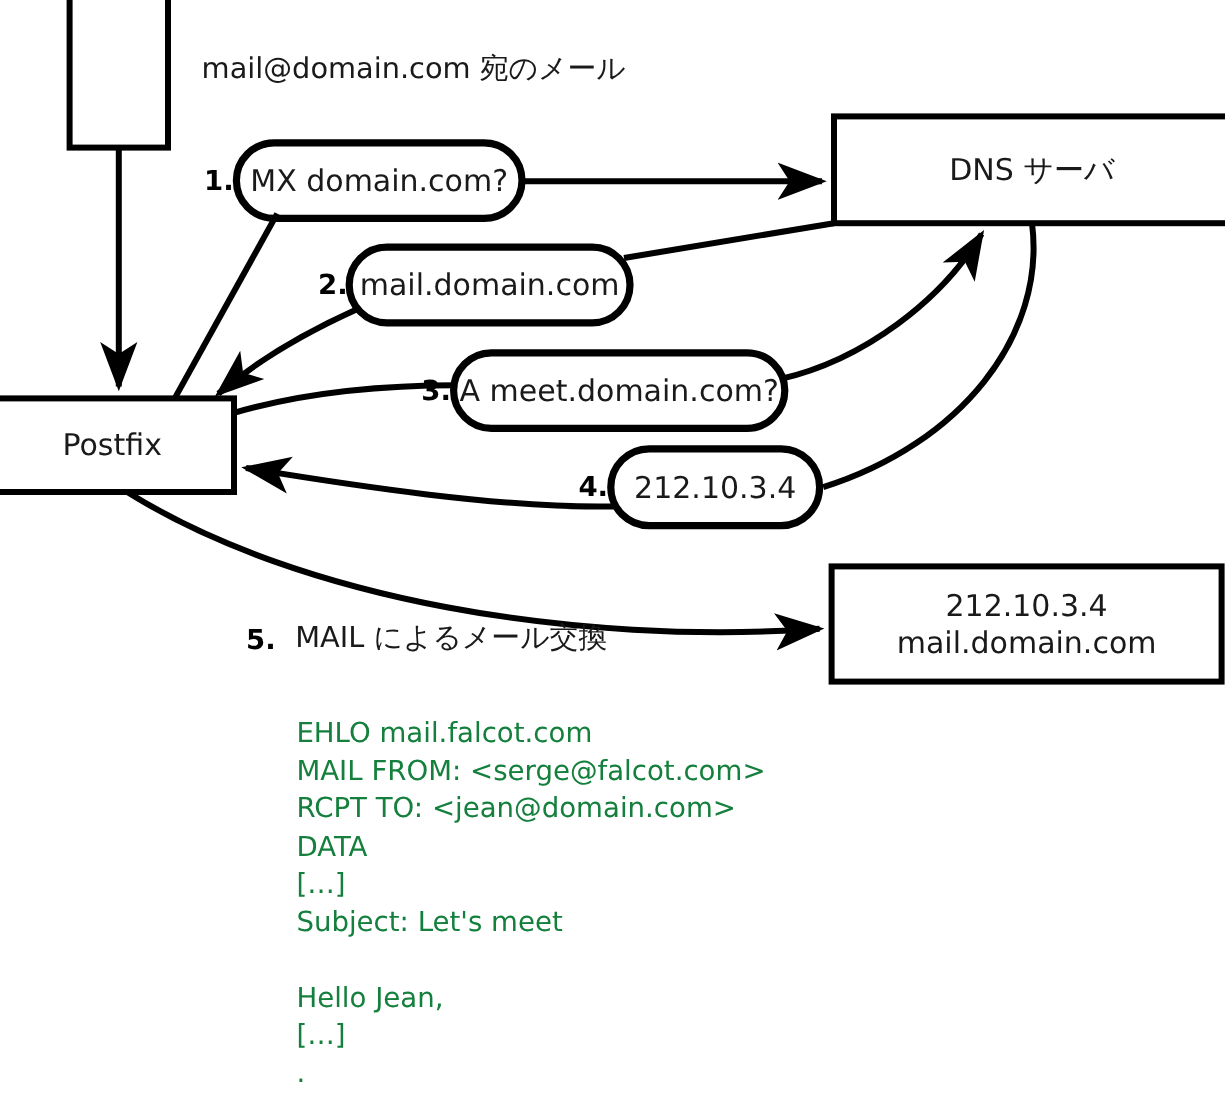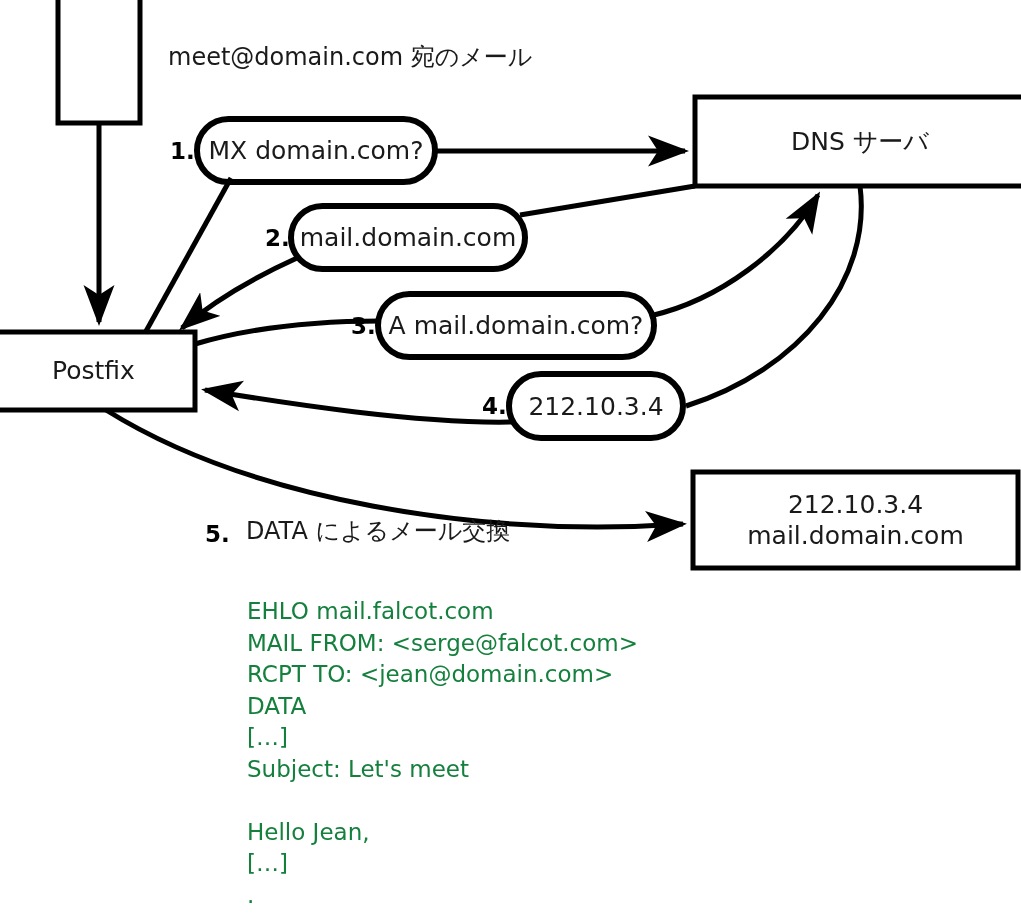--- a/index.html
+++ b/index.html
@@ -137,46 +137,46 @@
 
     <path d="M 650 316 C 720 300 785 250 818 195" fill="none" stroke="#000000" stroke-width="5" marker-end="url(#arrowhead)"></path>
 
     <path d="M 860 186 C 872 280 800 370 686 406" fill="none" stroke="#000000" stroke-width="5"></path>
 
     <path d="M 512 422 C 420 424 290 404 205 390" fill="none" stroke="#000000" stroke-width="5" marker-end="url(#arrowhead)"></path>
 
     <path d="M 106 410 C 250 500 480 538 683 524" fill="none" stroke="#000000" stroke-width="5" marker-end="url(#arrowhead)"></path>
   </svg>
 
-  <div class="txt" id="caption-header">meet@domain.com 宛のメール</div>
+  <div class="txt" id="caption-header">mail@domain.com 宛のメール</div>
 
   <div class="node-label" style="left:-8px; top:332px; width:203px; height:78px;">Postfix</div>
 
   <div class="node-label" style="left:695px; top:97px; width:330px; height:89px;">DNS サーバ</div>
 
   <div class="node-label" style="left:693px; top:472px; width:325px; height:96px; flex-direction:column;">
     <span>212.10.3.4</span>
     <span>mail.domain.com</span>
   </div>
 
   <div class="bubble-label" style="left:197px; top:119px; width:238px; height:63px;">MX domain.com?</div>
 
   <div class="bubble-label" style="left:291px; top:206px; width:234px; height:63px;">mail.domain.com</div>
 
-  <div class="bubble-label" style="left:378px; top:294px; width:276px; height:63px;">A mail.domain.com?</div>
+  <div class="bubble-label" style="left:378px; top:294px; width:276px; height:63px;">A meet.domain.com?</div>
 
   <div class="bubble-label" style="left:509px; top:374px; width:174px; height:64px;">212.10.3.4</div>
 
   <div class="step-num" style="left:170px; top:138px;">1.</div>
 
   <div class="step-num" style="left:265px; top:225px;">2.</div>
 
   <div class="step-num" style="left:351px; top:313px;">3.</div>
 
   <div class="step-num" style="left:482px; top:393px;">4.</div>
 
   <div class="step-num" style="left:205px; top:521px;">5.</div>
 
-  <div class="txt" id="step5-text">DATA によるメール交換</div>
+  <div class="txt" id="step5-text">MAIL によるメール交換</div>
 
   <div id="smtp-transcript"><span class="line">EHLO mail.falcot.com</span><span class="line">MAIL FROM: &lt;serge@falcot.com&gt;</span><span class="line">RCPT TO: &lt;jean@domain.com&gt;</span><span class="line">DATA</span><span class="line">[…]</span><span class="line">Subject: Let's meet</span><span class="line">&nbsp;</span><span class="line">Hello Jean,</span><span class="line">[…]</span><span class="line">.</span></div>
 
 </div>
 
 </body></html>

